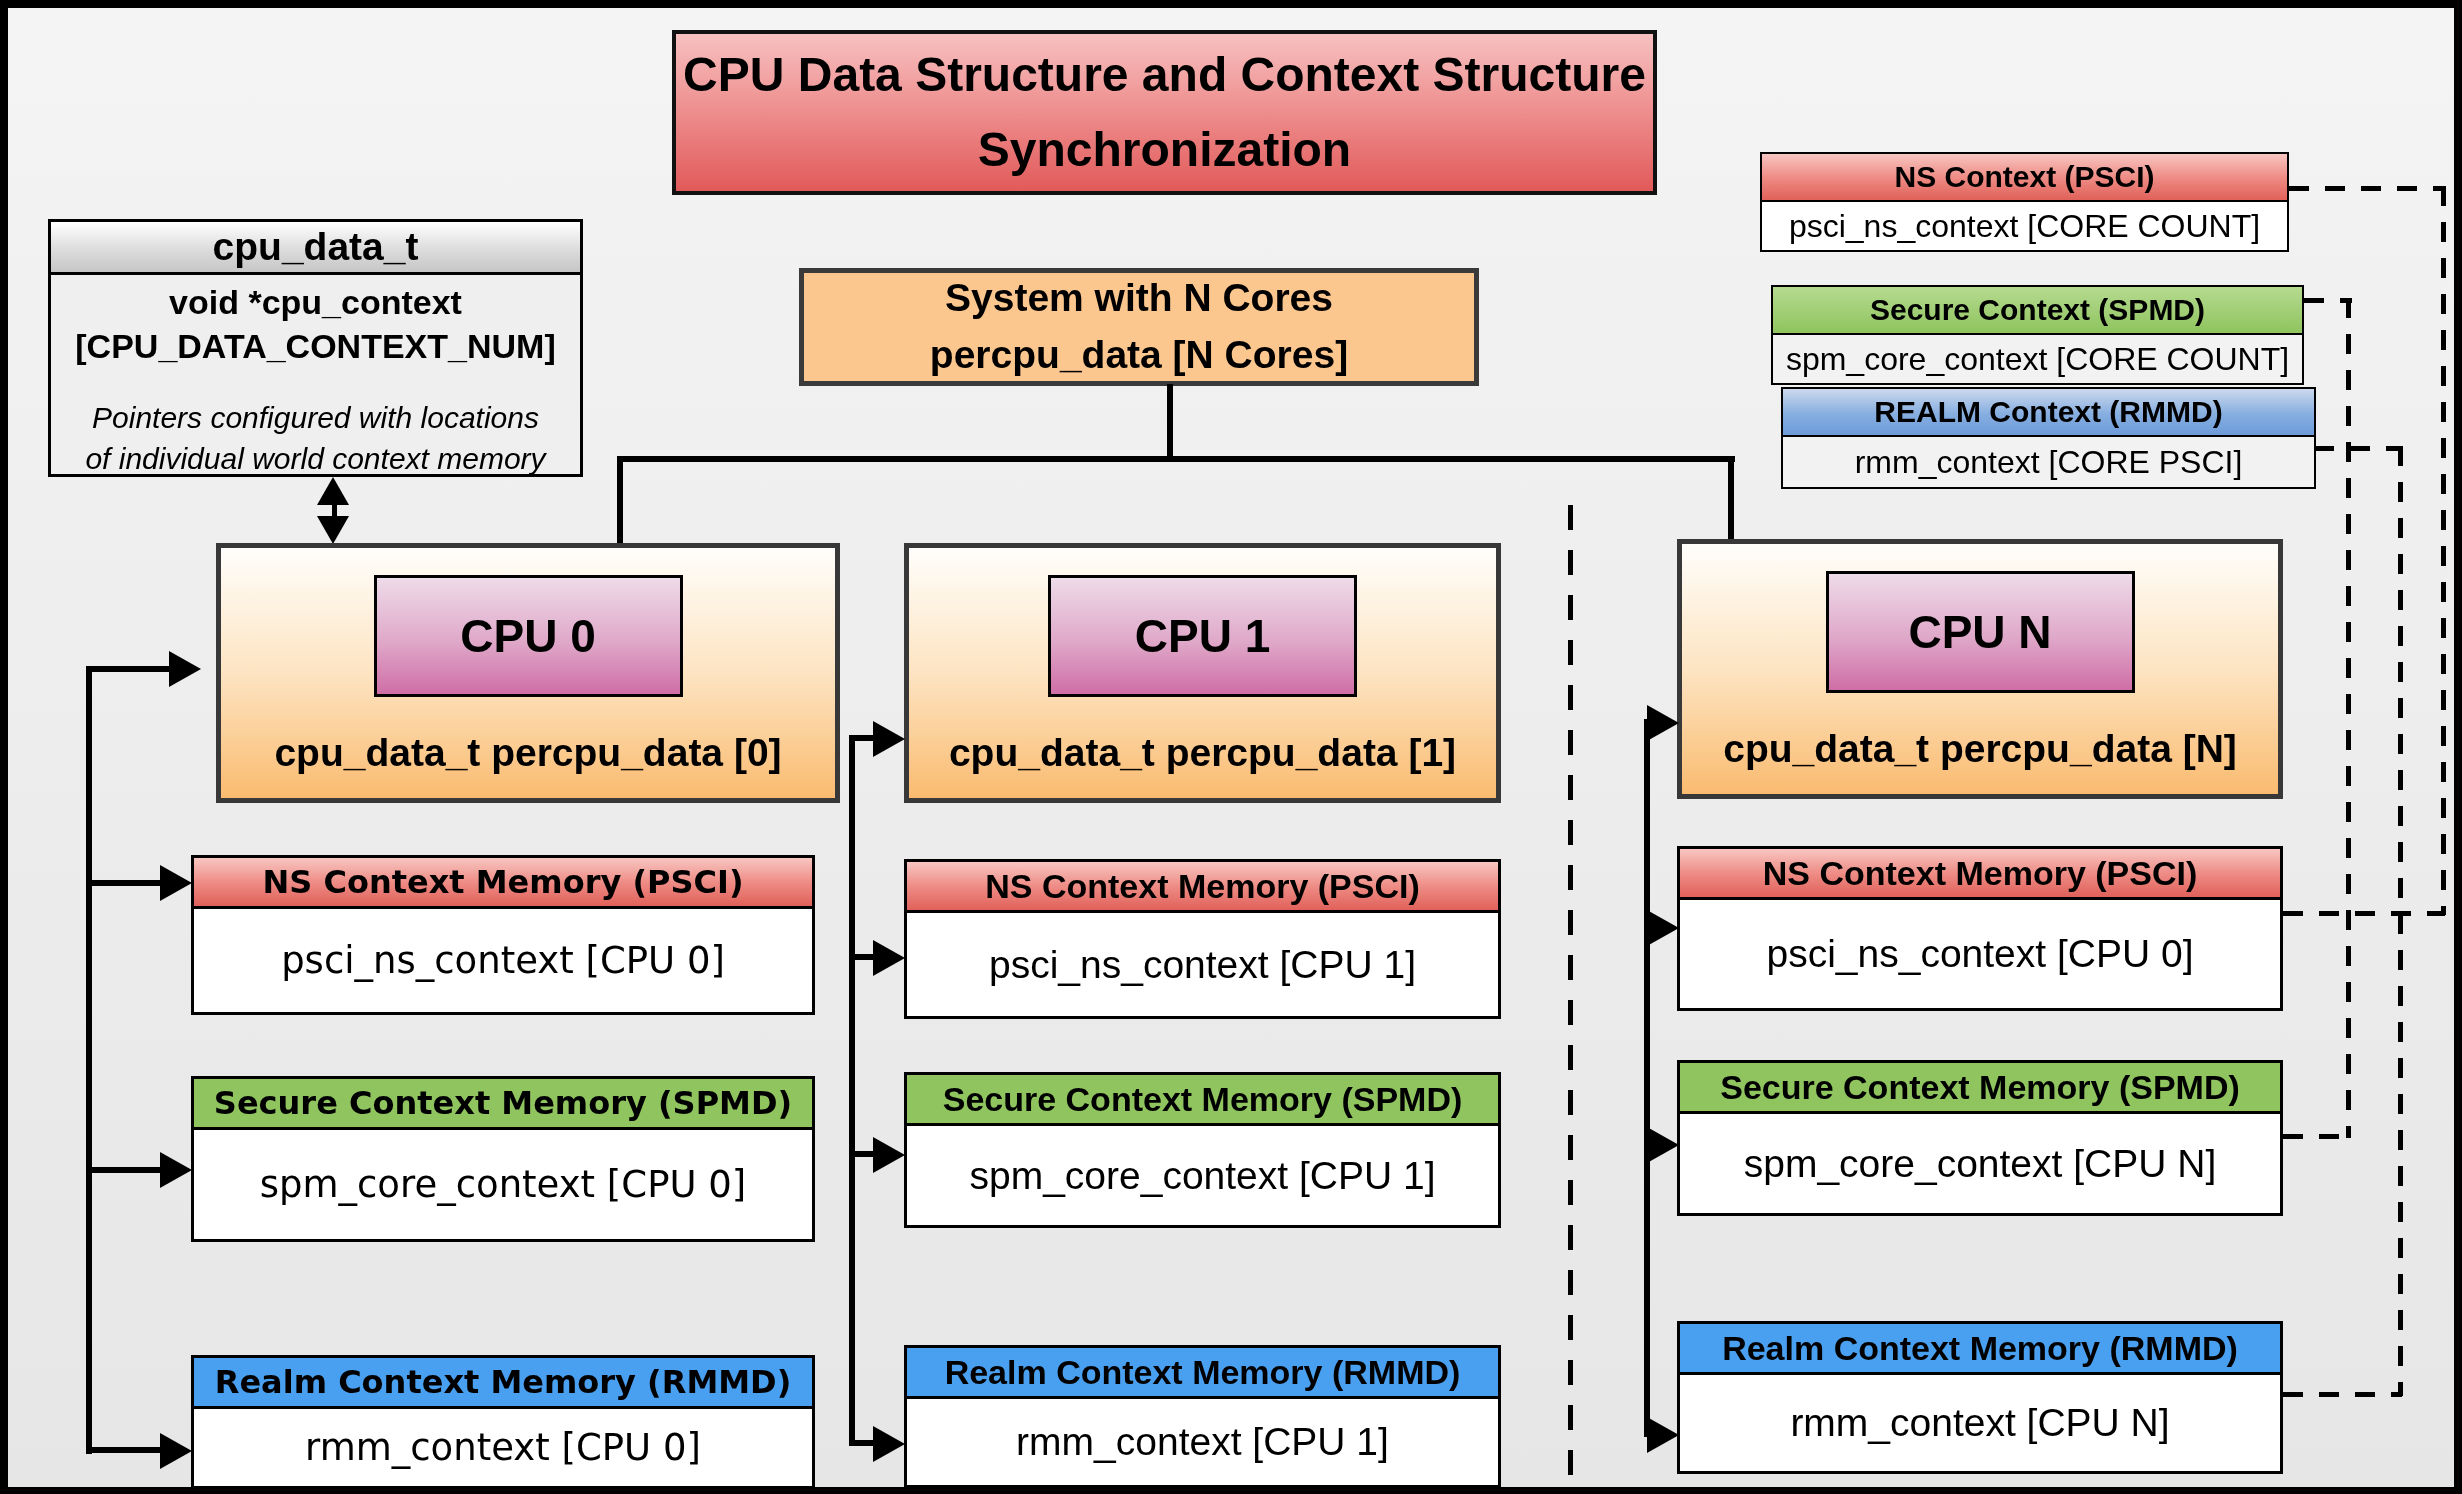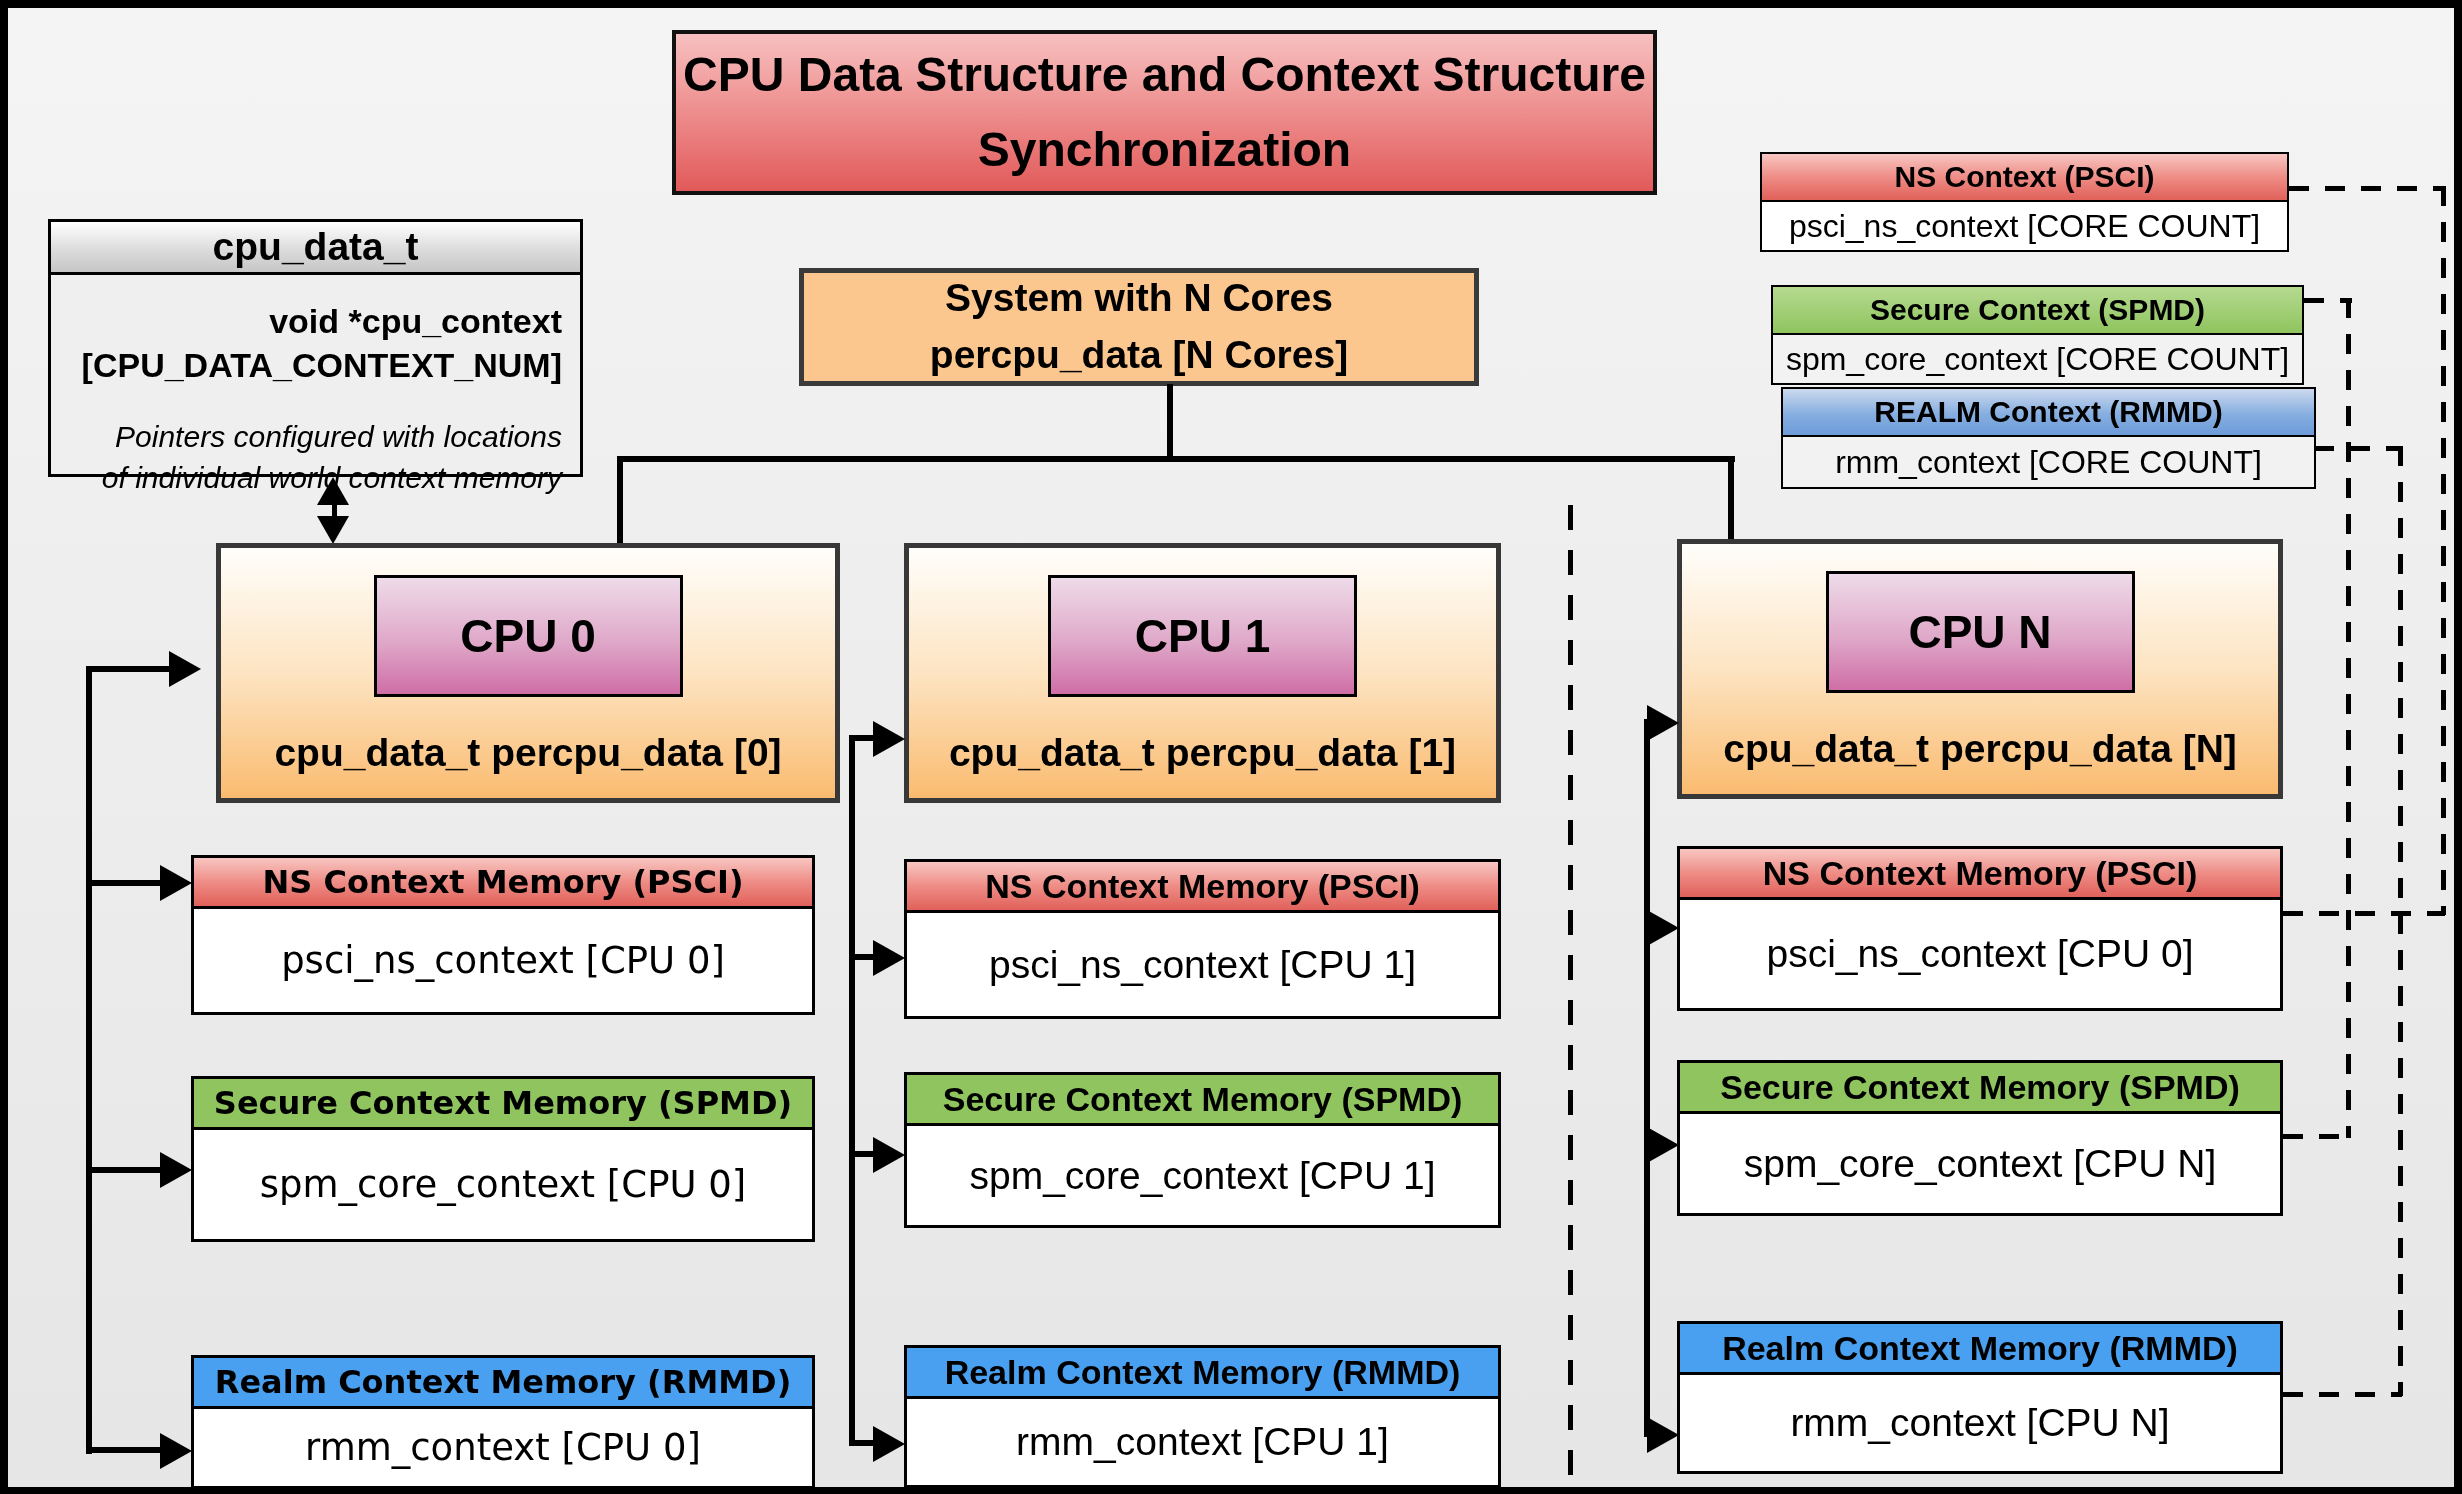--- a/index.html
+++ b/index.html
@@ -23,21 +23,21 @@
 
   .title-box{
     background:linear-gradient(180deg,#f7c0c0 0%,#ef9292 45%,#e25a5a 100%);
     border:4.5px solid #111;font-size:48px;font-weight:bold;line-height:1.55;
   }
   .sys-box{background:#fbc78e;border:5.3px solid #3a3a3a;font-size:39px;font-weight:bold;line-height:1.45;}
 
   .struct-box{border:3.6px solid #000;background:#efefef;}
   .struct-hd{height:50px;border-bottom:3.6px solid #000;background:linear-gradient(180deg,#ffffff 0%,#dcdcdc 55%,#c6c6c6 100%);
     font-size:39px;font-weight:bold;}
-  .struct-bd{padding:24px 18px;text-align:right;}
+  .struct-bd{padding:5px 18px;text-align:center;}
   .struct-field{font-size:34px;font-weight:bold;line-height:1.3;}
   .struct-note{font-size:30px;font-style:italic;line-height:1.35;margin-top:30px;}
 
   .cpu-box{border:5.3px solid #383838;background:linear-gradient(180deg,#fffefb 0%,#fde4c2 50%,#fabb70 100%);}
   .badge{width:303px;height:116px;margin:27px auto 0 auto;border:3.6px solid #000;
     background:linear-gradient(180deg,#eedbe9 0%,#dfa8c9 55%,#cf6ea6 100%);
     font-size:46px;font-weight:bold;display:flex;align-items:center;justify-content:center;}
   .cpu-label{margin-top:34px;font-size:39px;font-weight:bold;text-align:center;}
 
   .ctx{border:3.6px solid #000;background:#fff;display:flex;flex-direction:column;}
@@ -90,21 +90,21 @@
   <div class="abs leg" style="left:1752px;top:144px;width:529px;height:100px;">
     <div class="leg-hd lhd-red">NS Context  (PSCI)</div>
     <div class="leg-bd leg-bd-white">psci_ns_context [CORE COUNT]</div>
   </div>
   <div class="abs leg" style="left:1763px;top:277px;width:533px;height:100px;">
     <div class="leg-hd lhd-green">Secure Context (SPMD)</div>
     <div class="leg-bd">spm_core_context [CORE COUNT]</div>
   </div>
   <div class="abs leg" style="left:1773px;top:379px;width:535px;height:102px;">
     <div class="leg-hd lhd-blue">REALM Context (RMMD)</div>
-    <div class="leg-bd">rmm_context [CORE COUNT]</div>
+    <div class="leg-bd">rmm_context [CORE PSCI]</div>
   </div>
 
   <div class="abs dash-h" style="left:2281px;top:178px;width:156px;"></div>
   <div class="abs dash-v" style="left:2433px;top:178px;height:729px;"></div>
   <div class="abs dash-h" style="left:2275px;top:903px;width:162px;"></div>
 
   <div class="abs dash-h" style="left:2296px;top:290px;width:48px;"></div>
   <div class="abs dash-v" style="left:2338px;top:290px;height:840px;"></div>
   <div class="abs dash-h" style="left:2275px;top:1126px;width:68px;"></div>
 

